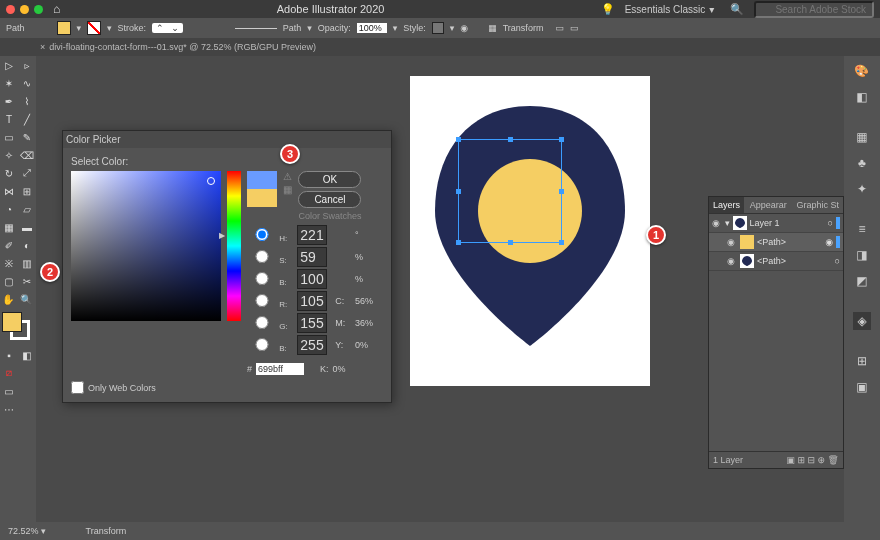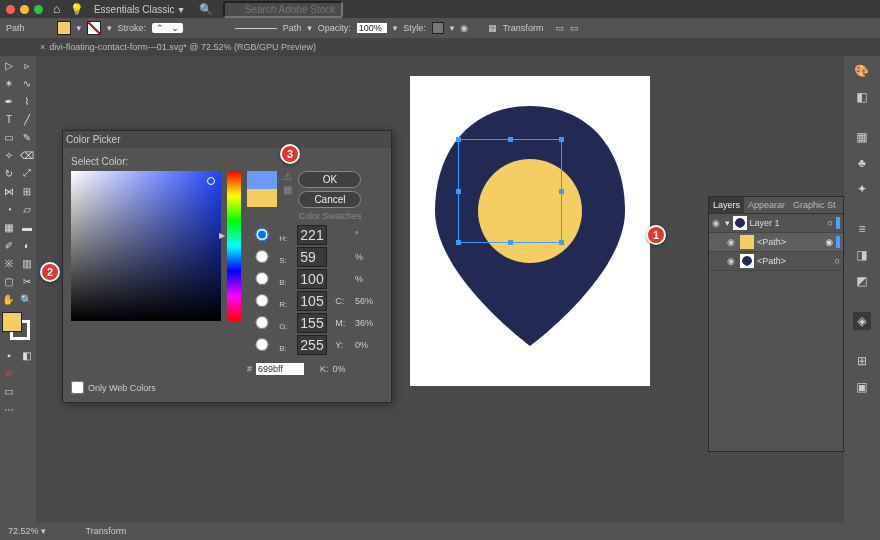--- a/index.html
+++ b/index.html
@@ -25,21 +25,21 @@
   .fillstroke { position:relative; width:30px; height:30px; margin:4px 2px;}
   .fillbox { position:absolute; width:20px; height:20px; background:#f5ce63; border:1px solid #222; top:0; left:0;}
   .strokebox{ position:absolute; width:20px; height:20px; border:3px solid #fff; top:8px; left:8px; background:#535353;}
   .panels-right { position:absolute; top:56px; bottom:18px; right:0; width:36px; background:#535353; display:flex; flex-direction:column; align-items:center; padding-top:6px; gap:8px;}
   .ricon { width:18px; height:18px; color:#ccc; display:flex; align-items:center; justify-content:center; font-size:12px;}
   .canvas { position:absolute; top:76px; left:410px; width:240px; height:310px; background:#fff; }
   .pin { position:absolute; left:20px; top:20px; width:200px; height:260px; }
   .circle-sel { position:absolute; left:60px; top:80px; width:120px; height:120px; border:1px solid #3b9cff; }
   .circle-sel .h { position:absolute; width:5px; height:5px; background:#3b9cff; }
   .layers-panel { position:absolute; right:36px; top:196px; width:136px; background:#535353; border:1px solid #2a2a2a;}
-  .layers-panel .tabs { display:flex; font-size:9px; color:#bbb; border-bottom:1px solid #333; }
+  .layers-panel .tabs { display:flex; font-size:9px; color:#bbb; border-bottom:1px solid #333;justify-content:space-between; }
   .layers-panel .tabs span { padding:3px 4px; }
   .layers-panel .tabs span.active { background:#3a3a3a; color:#eee;}
   .layer-row { display:flex; align-items:center; gap:3px; padding:2px 3px; font-size:9px; color:#ddd; border-bottom:1px solid #444;}
   .layer-row.sel { background:#5e5e5e;}
   .eye { width:10px; color:#ccc; }
   .thumb { width:14px; height:14px; background:#fff; display:flex; align-items:center; justify-content:center;}
   .layers-foot { display:flex; justify-content:space-between; padding:3px 4px; font-size:9px; color:#bbb; border-top:1px solid #333;}
   .colorpicker { position:absolute; left:62px; top:130px; width:330px; background:#535353; border:1px solid #2a2a2a; box-shadow:2px 2px 10px rgba(0,0,0,.4);}
   .cp-title { text-align:left; font-size:10px; padding:3px; background:#4a4a4a; color:#ccc; position:relative;}
   .cp-body { padding:8px; }
@@ -66,20 +66,21 @@
 </head>
 <body>
 
 <div class="menubar">
   <div class="traffic">
     <div class="dot r"></div>
     <div class="dot y"></div>
     <div class="dot g"></div>
   </div>
   <span class="apple">⌂</span>
+  <span class="title">Adobe Illustrator 2020</span>
   <span>💡</span>
   <span class="workspace">
       <span>Essentials Classic</span> 
       <span>▾</span>
     </span>
   <span style="color:#888;">🔍</span>
   <input class="search" placeholder="Search Adobe Stock" style="">
 </div>
 
 <div class="control-bar">
@@ -263,20 +264,24 @@
     <div class="thumb">
         <svg width="12" height="12">
           <path d="M6 1C9 1 11 4 11 6C11 9 6 11 6 11C6 11 1 9 1 6C1 4 3 1 6 1Z" fill="#222a54"></path>
         </svg>
       </div>
     <span>&lt;Path&gt;</span>
     <span style="flex:1"></span>
       <span>○</span>
   </div>
   <div style="height:180px;"></div>
+  <div class="layers-foot">
+    <span>1 Layer</span>
+    <span>▣ ⊞ ⊟ ⊕ 🗑</span>
+  </div>
 </div>
 
 <div class="colorpicker">
   <div class="cp-title">Color Picker</div>
   <div class="cp-body">
     <div class="cp-label">Select Color:</div>
     <div class="cp-row">
       <div class="spectrum">
         <div style="position:absolute; width:8px;height:8px;border:1px solid #fff;border-radius:50%; right:6px; top:6px;"></div>
       </div>

